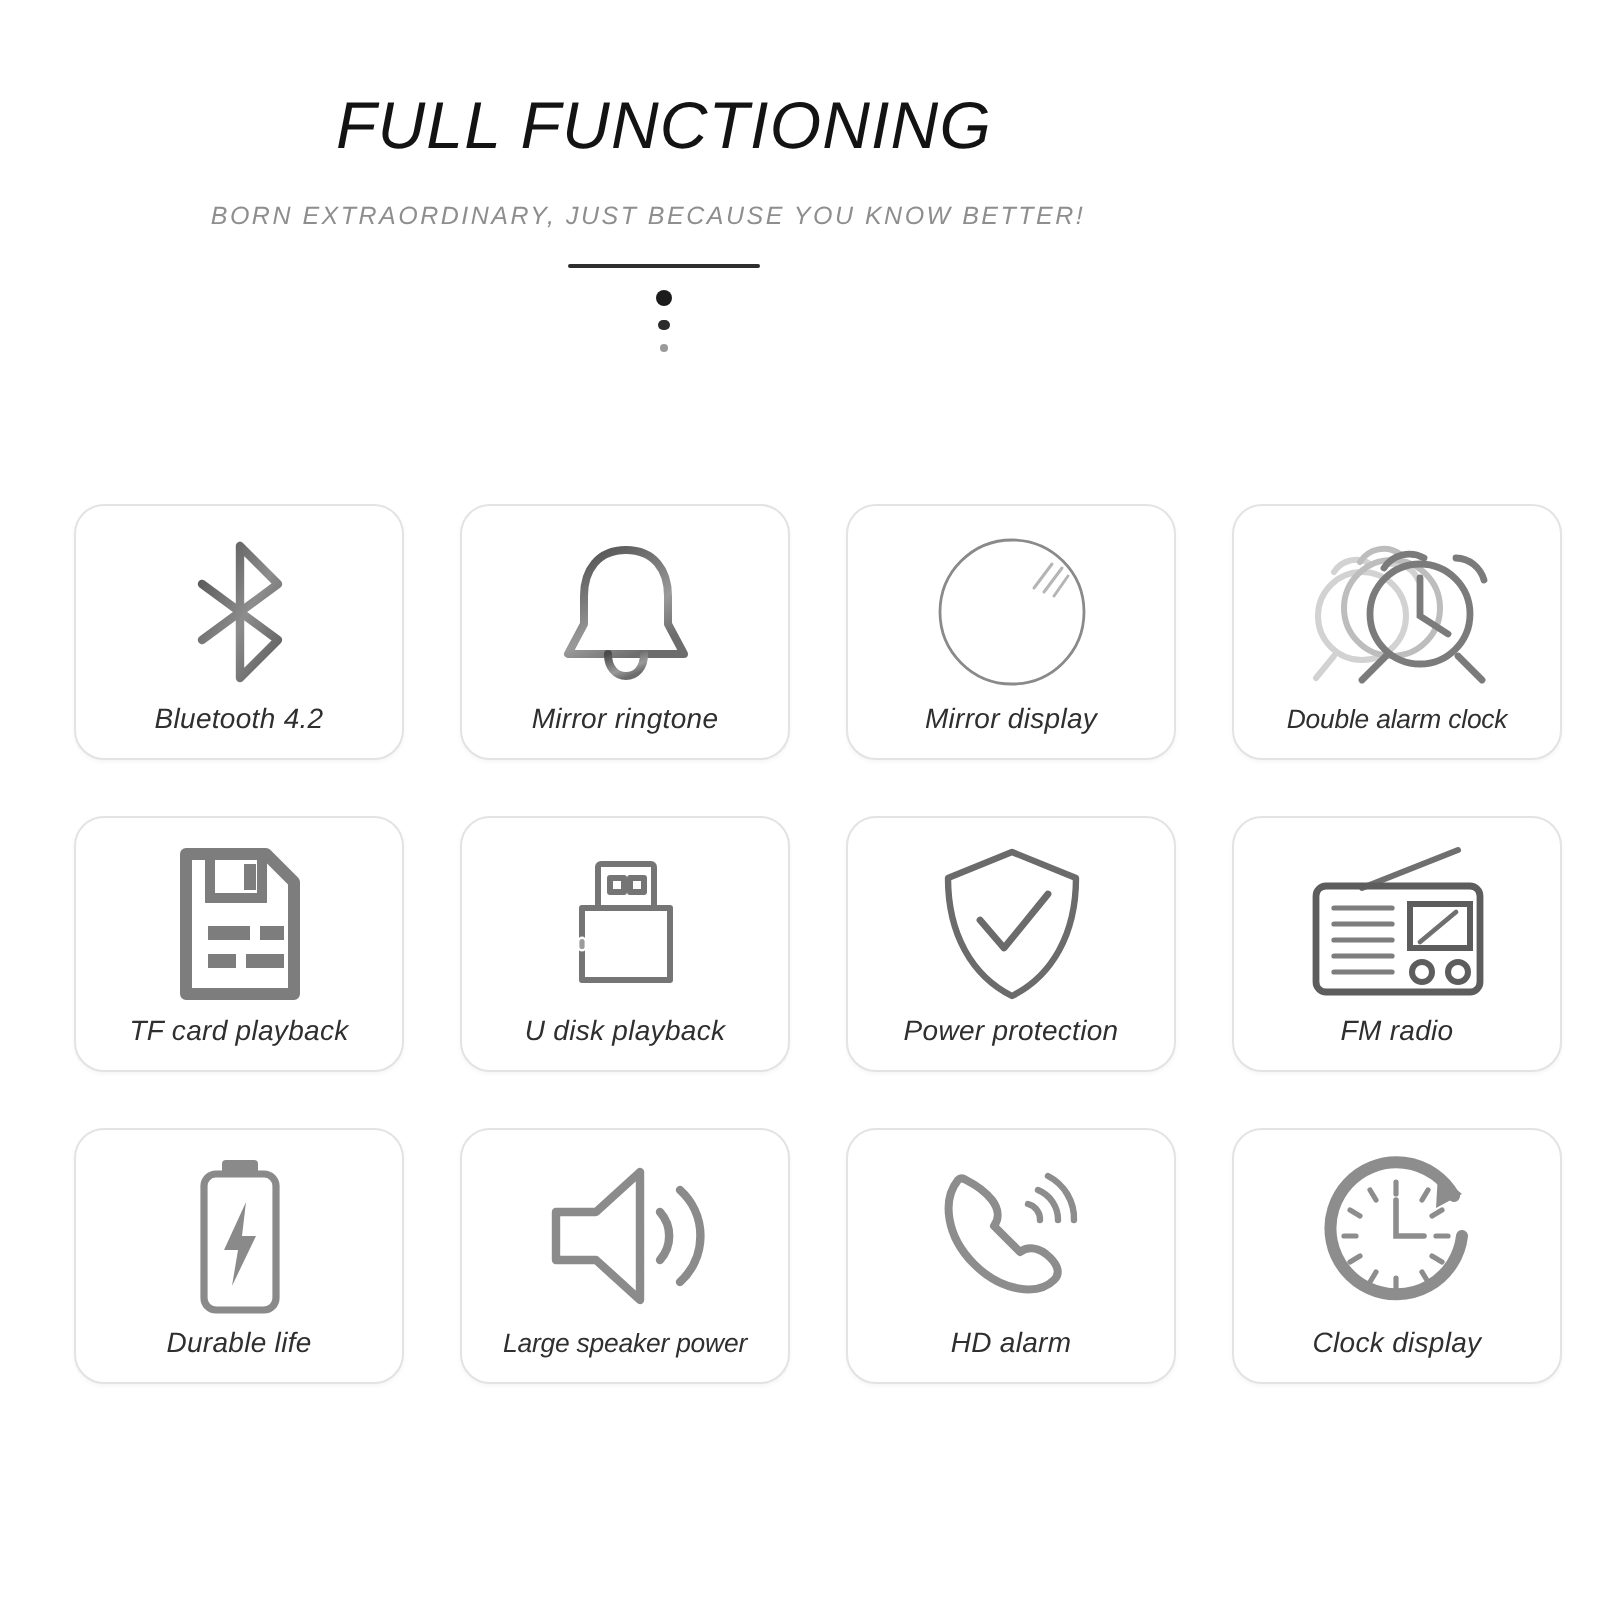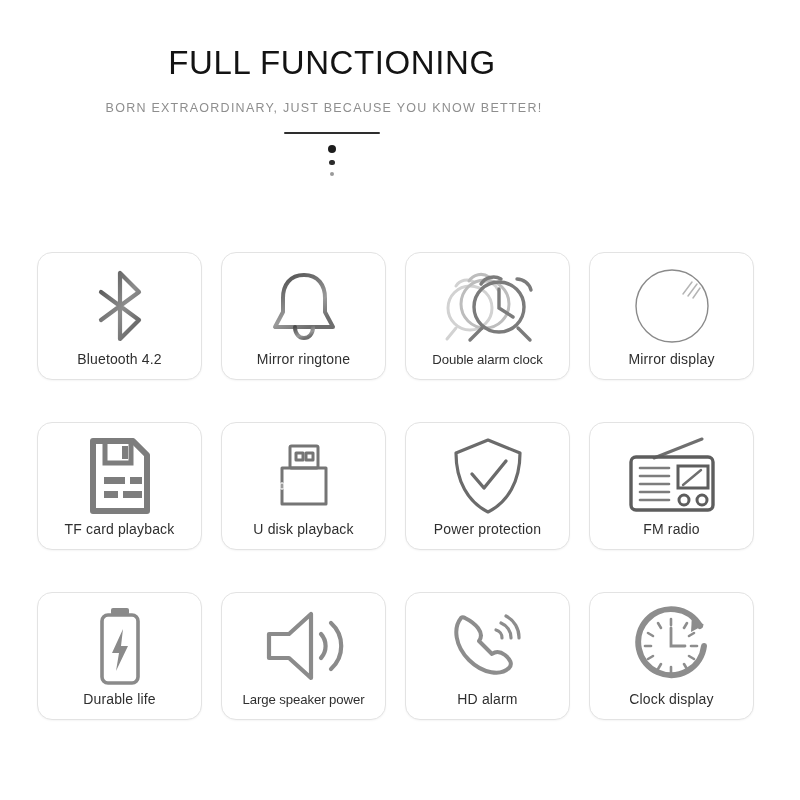--- a/index.html
+++ b/index.html
@@ -14,20 +14,21 @@
     background: #ffffff;
     font-family: "Liberation Sans", sans-serif;
     overflow: hidden;
   }
 
   .page {
     position: relative;
     width: 664px;
     height: 800px;
     background: #ffffff;
+    font-style: italic;
   }
 
   
   .header {
     padding-top: 46px;
     text-align: center;
   }
   .page-title {
     font-size: 33px;
     font-weight: 400;
@@ -77,20 +78,21 @@
   .feature-grid {
     position: absolute;
     left: 37px;
     top: 252px;
     width: 717px;
     display: grid;
     grid-template-columns: repeat(4, 165px);
     grid-auto-rows: 128px;
     column-gap: 19px;
     row-gap: 42px;
+    gap: 28px;
   }
 
   .feature-card {
     position: relative;
     background: #ffffff;
     border: 1px solid #e3e3e3;
     border-radius: 15px;
     box-shadow: 0 1px 2px rgba(0,0,0,0.045);
     display: flex;
     flex-direction: column;
@@ -171,20 +173,34 @@
           </defs>
           <path d="M38 6 C24 6 17 16 17 29 L17 43 L9 58 L67 58 L59 43 L59 29 C59 16 52 6 38 6 Z" fill="none" stroke="url(#gBell)" stroke-width="4" stroke-linejoin="round" stroke-linecap="round"></path>
           <path d="M29 58 C29 65 33 69 38 69 C43 69 47 65 47 58" fill="none" stroke="url(#gBell)" stroke-width="4" stroke-linejoin="round" stroke-linecap="round"></path>
         </svg>
       </div>
       <div class="card-label">Mirror ringtone</div>
     </div>
 
     <div class="feature-card">
       <div class="card-icon">
+        <svg width="84" height="82" viewBox="0 0 84 82">
+          <circle cx="42" cy="41" r="36" fill="none" stroke="#8a8a8a" stroke-width="1.4"></circle>
+          <g stroke="#b5b5b5" stroke-width="1.5" stroke-linecap="round">
+            <path d="M53 29 L62 17"></path>
+            <path d="M58 31 L67 19"></path>
+            <path d="M63 33 L70 23"></path>
+          </g>
+        </svg>
+      </div>
+      <div class="card-label">Mirror display</div>
+    </div>
+
+    <div class="feature-card">
+      <div class="card-icon">
         <svg width="104" height="76" viewBox="0 0 104 76">
           <g stroke="#d2d2d2" stroke-width="3" fill="none" stroke-linecap="round">
             <circle cx="34" cy="40" r="22"></circle>
             <path d="M20 18 A13 13 0 0 1 38 14"></path>
             <path d="M48 14 A13 13 0 0 1 62 22"></path>
             <path d="M20 60 L11 71"></path>
           </g>
           <g stroke="#bdbdbd" stroke-width="3" fill="none" stroke-linecap="round">
             <circle cx="49" cy="36" r="24"></circle>
             <path d="M33 13 A14 14 0 0 1 53 9"></path>
@@ -193,34 +209,20 @@
             <circle cx="63" cy="39" r="25"></circle>
             <path d="M45 16 A15 15 0 0 1 65 11"></path>
             <path d="M81 11 A15 15 0 0 1 95 22"></path>
             <path d="M46 60 L34 72"></path>
             <path d="M82 60 L94 72"></path>
             <path d="M63 21 L63 40 L77 49"></path>
           </g>
         </svg>
       </div>
       <div class="card-label tight">Double alarm clock</div>
-    </div>
-
-    <div class="feature-card">
-      <div class="card-icon">
-        <svg width="84" height="82" viewBox="0 0 84 82">
-          <circle cx="42" cy="41" r="36" fill="none" stroke="#8a8a8a" stroke-width="1.4"></circle>
-          <g stroke="#b5b5b5" stroke-width="1.5" stroke-linecap="round">
-            <path d="M53 29 L62 17"></path>
-            <path d="M58 31 L67 19"></path>
-            <path d="M63 33 L70 23"></path>
-          </g>
-        </svg>
-      </div>
-      <div class="card-label">Mirror display</div>
     </div>
 
     <div class="feature-card">
       <div class="card-icon">
         <svg width="66" height="78" viewBox="0 0 66 78">
           <path d="M6 4 L46 4 L60 18 L60 74 L6 74 Z" fill="none" stroke="#7d7d7d" stroke-width="6" stroke-linejoin="round"></path>
           <rect x="18" y="4" width="26" height="22" fill="none" stroke="#7d7d7d" stroke-width="5"></rect>
           <rect x="35" y="9" width="6" height="13" fill="#7d7d7d"></rect>
           <rect x="17" y="40" width="21" height="7" fill="#7d7d7d"></rect>
           <rect x="43" y="40" width="12" height="7" fill="#7d7d7d"></rect>

